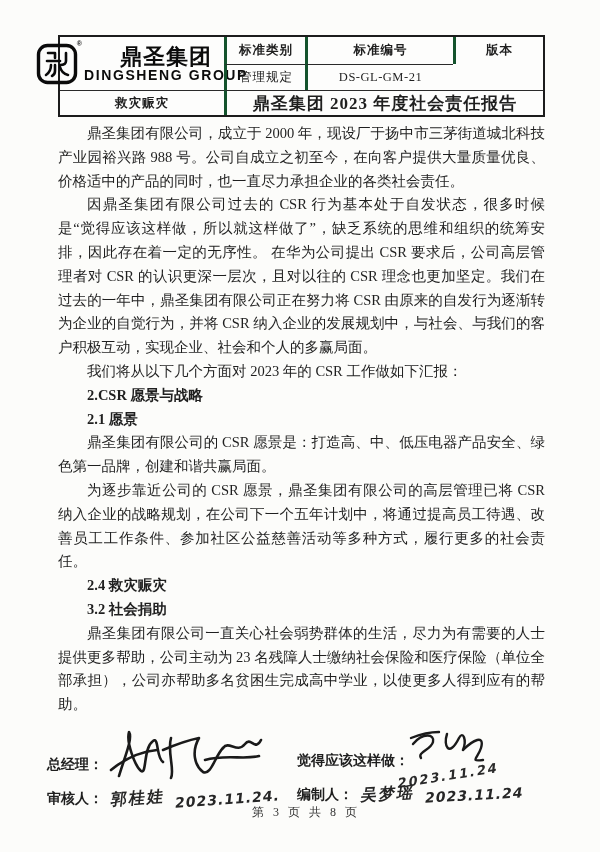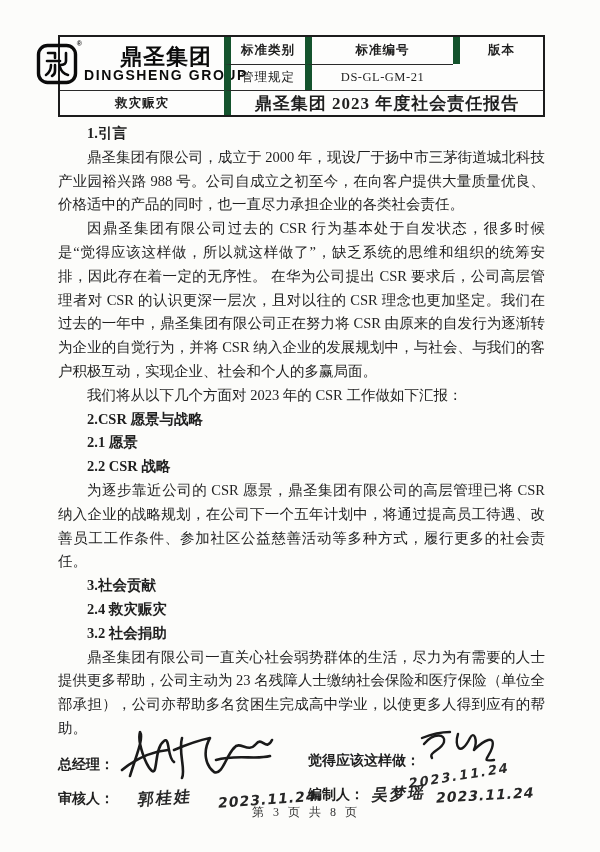--- a/index.html
+++ b/index.html
@@ -18,21 +18,21 @@
     position:absolute; left:58px; top:35px; width:487px;
     border:2px solid #1c1c1c;
     display:grid;
     grid-template-columns:164px 81px 148px 1fr;
     grid-template-rows:27px 26px 25px;
     background:#fdfdfc;
   }
   .cell {
     display:flex; align-items:center; justify-content:center;
     font-size:12.5px; line-height:1;
-    border-left:7px solid #14532d; border-top:1px solid #2a2a2a;
+    border-left:3px solid #14532d; border-top:1px solid #2a2a2a;
     letter-spacing:1px;
   }
   .cell.no-l { border-left:none; }
   .cell.no-t { border-top:none; }
   .cell.bold { font-weight:700; }
   .cell.mono-val { letter-spacing:0.5px; }
   .logo-cell {
     grid-column:1; grid-row:1 / span 2;
     display:flex; align-items:center; justify-content:center; gap:6px;
     border:none; padding:2px;
@@ -58,25 +58,25 @@
   }
   
   .doc-body {
     position:absolute; left:58px; top:122px; width:487px;
     font-size:14.5px; line-height:23.8px;
     text-align:justify;
   }
   .doc-body p { text-indent:2em; }
   .doc-body p.p-heading { font-weight:700; text-align:left; }
   
-  .sig-area { position:absolute; left:58px; top:726px; width:487px; height:80px; font-size:14px; }
+  .sig-area { position:absolute; left:47px; top:726px; width:487px; height:80px; font-size:14px; }
   .sig-label { font-weight:600; white-space:nowrap; }
   .sig-row { position:absolute; display:flex; align-items:center; }
   .gm-row { left:0; top:30px; }
-  .reviewer-row { left:0; top:62px;gap:16px; }
+  .reviewer-row { left:0; top:62px; }
   .center-row { left:250px; top:26px; }
   .compiler-row { left:250px; top:58px; }
   .handwrite {
     font-family:"DejaVu Sans",sans-serif;
     font-weight:700; color:#262626;
     transform:rotate(-4deg) skewX(-10deg);
     display:inline-block;
   }
   .hand-name { font-size:16px; letter-spacing:2px; margin-left:8px; }
   .hand-date { font-size:14px; letter-spacing:1px; margin-left:10px; }
@@ -129,38 +129,36 @@
 
     <div class="cell" style="grid-column:2;grid-row:2">管理规定</div>
     <div class="cell mono-val" style="grid-column:3;grid-row:2">DS-GL-GM-21</div>
 
     <div class="cell name-label-cell no-l">救灾赈灾</div>
     <div class="cell name-title-cell">鼎圣集团 2023 年度社会责任报告</div>
   </div>
 
   <div class="doc-body">
 
-      <p class="p-heading">1.引言</p>
 
       <p class="p-body">鼎圣集团有限公司，成立于 2000 年，现设厂于扬中市三茅街道城北科技产业园裕兴路 988 号。公司自成立之初至今，在向客户提供大量质量优良、 价格适中的产品的同时，也一直尽力承担企业的各类社会责任。</p>
 
       <p class="p-body">因鼎圣集团有限公司过去的 CSR 行为基本处于自发状态，很多时候是“觉得应该这样做，所以就这样做了”，缺乏系统的思维和组织的统筹安排，因此存在着一定的无序性。 在华为公司提出 CSR 要求后，公司高层管理者对 CSR 的认识更深一层次，且对以往的 CSR 理念也更加坚定。我们在过去的一年中，鼎圣集团有限公司正在努力将 CSR 由原来的自发行为逐渐转为企业的自觉行为，并将 CSR 纳入企业的发展规划中，与社会、与我们的客户积极互动，实现企业、社会和个人的多赢局面。</p>
 
       <p class="p-body">我们将从以下几个方面对 2023 年的 CSR 工作做如下汇报：</p>
 
       <p class="p-heading">2.CSR 愿景与战略</p>
 
       <p class="p-heading">2.1 愿景</p>
 
-
-      <p class="p-heading">2.2 CSR 战略</p>
+      <p class="p-body">鼎圣集团有限公司的 CSR 愿景是：打造高、中、低压电器产品安全、绿色第一品牌，创建和谐共赢局面。</p>
+
 
       <p class="p-body">为逐步靠近公司的 CSR 愿景，鼎圣集团有限公司的高层管理已将 CSR 纳入企业的战略规划，在公司下一个五年计划中，将通过提高员工待遇、改善员工工作条件、参加社区公益慈善活动等多种方式，履行更多的社会责任。</p>
 
-      <p class="p-heading">3.社会贡献</p>
 
       <p class="p-heading">2.4 救灾赈灾</p>
 
       <p class="p-heading">3.2 社会捐助</p>
 
       <p class="p-body">鼎圣集团有限公司一直关心社会弱势群体的生活，尽力为有需要的人士提供更多帮助，公司主动为 23 名残障人士缴纳社会保险和医疗保险（单位全部承担），公司亦帮助多名贫困生完成高中学业，以使更多人得到应有的帮助。</p>
     </div>
 
   <div class="sig-area">
 

